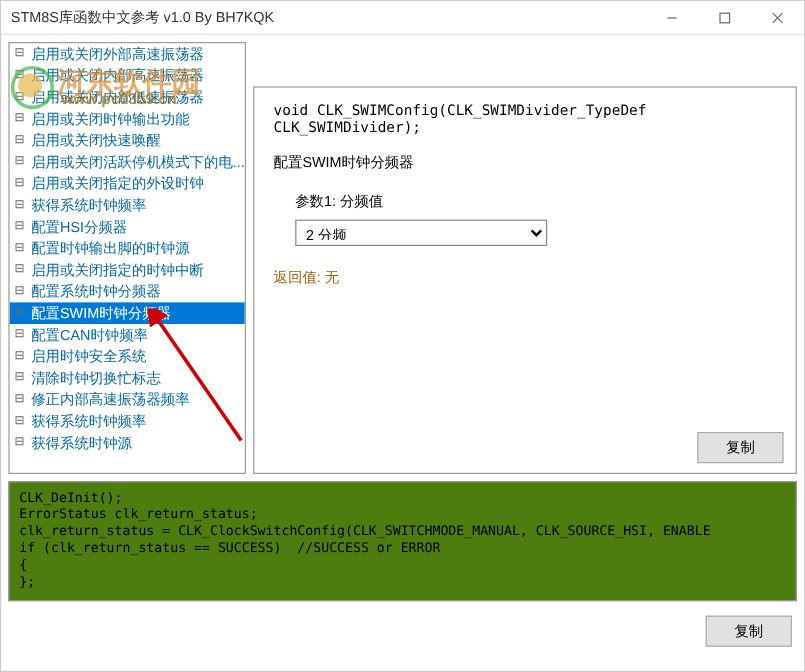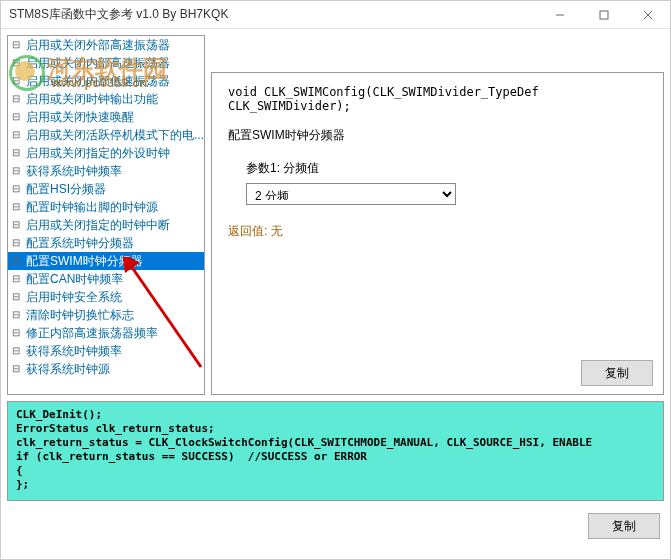--- a/index.html
+++ b/index.html
@@ -17,21 +17,21 @@
 .tree-item::before { content: "⊟"; position: absolute; left: 4px; color: #666; font-size: 10px; }
 .right-panel { flex: 1; border: 1px solid #999; background: #fff; padding: 12px 16px; position: relative; margin-top: 37px; }
 .func-sig { font-family: monospace; font-size: 12px; color: #000; margin-bottom: 14px; }
 .func-desc { font-size: 12px; color: #000; margin-bottom: 16px; }
 .param-block { margin-left: 18px; margin-bottom: 18px; }
 .param-label { font-size: 12px; margin-bottom: 6px; }
 .param-select { width: 210px; height: 22px; border: 1px solid #888; background: #fff; font-size: 12px; padding: 4px 4px; }
 .return-line { font-size: 12px; color: #a16207; }
 .copy-btn { position: absolute; right: 10px; bottom: 8px; width: 72px; height: 26px; background: #e1e1e1; border: 1px solid #adadad; font-size: 12px; cursor: pointer; }
 .lower { height: 140px; position: relative; }
-.code-box { width: 100%; height: 100px; border: 1px solid #999; background: #5eead4; padding: 6px 8px; font-family: monospace; font-size: 11px; line-height: 14px; white-space: pre; overflow: hidden; color: #000; font-weight: bold; }
+.code-box { width: 100%; height: 100px; border: 1px solid #999; background: #4d7c0f; padding: 6px 8px; font-family: monospace; font-size: 11px; line-height: 14px; white-space: pre; overflow: hidden; color: #000; }
 .lower .copy-btn { right: 4px; bottom: 2px; }
 .watermark { position: absolute; top: 24px; left: 6px; width: 200px; height: 44px; pointer-events: none; z-index: 10; opacity: 0.7; }
 .wm-circle { width: 36px; height: 36px; border: 3px solid #3db748; border-radius: 50%; position: absolute; left: 2px; top: 2px; }
 .wm-inner { width: 20px; height: 20px; background: #e6b84f; border-radius: 50%; position: absolute; left: 8px; top: 8px; }
 .wm-text1 { position: absolute; left: 40px; top: 0; font-size: 24px; font-weight: bold; color: #d98b2e; font-family: "SimHei"; }
 .wm-text2 { position: absolute; left: 44px; top: 22px; font-size: 13px; color: #a16207; font-weight: bold; }
 .arrow-svg { position: absolute; top: 228px; left: 120px; z-index: 20; pointer-events: none; }
 ::-webkit-scrollbar { width: 16px; }
 ::-webkit-scrollbar-track { background: #f0f0f0; }
 ::-webkit-scrollbar-thumb { background: #c0c0c0; border: 1px solid #a0a0a0; }

